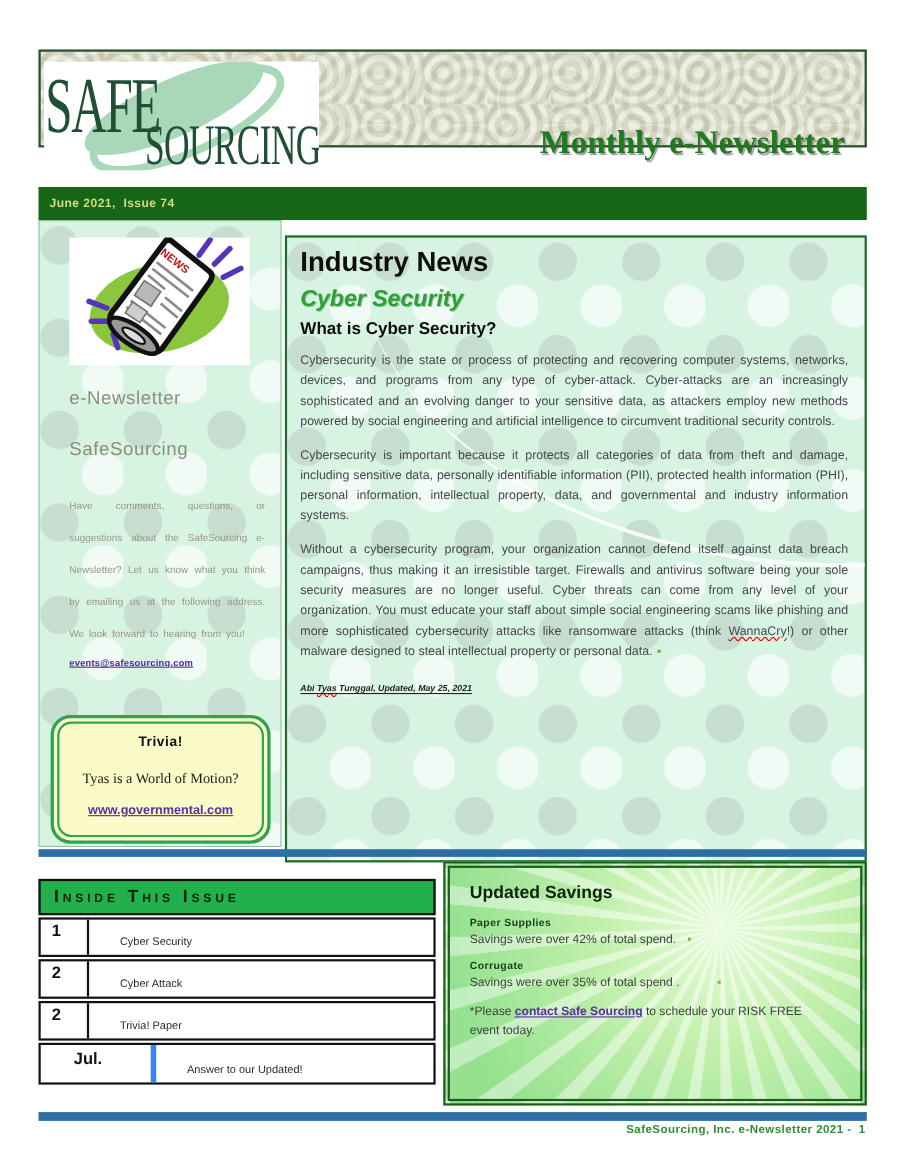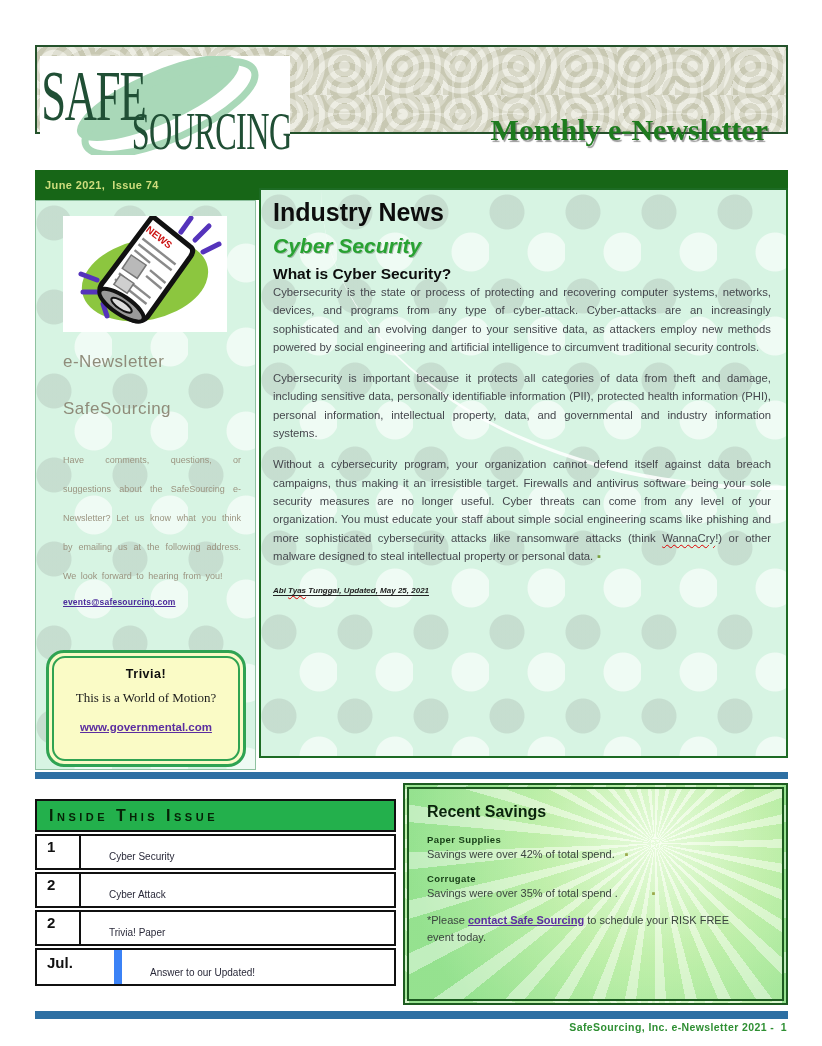--- a/index.html
+++ b/index.html
@@ -33,52 +33,52 @@
              padding:15px 14px 0 27px; overflow:hidden; }
   .img-box { width:164px; height:116px; background:#fff; position:relative; margin-bottom:20px; }
   .sb-name { font-size:17px; color:#8f8c7a; letter-spacing:.5px; margin-bottom:27px; }
   .sb-about { font-size:9px; color:#9b9480; line-height:29px; text-align:justify; word-spacing:2px; }
   .sb-mail { display:inline-block; margin-top:6px; font-size:8.5px; font-weight:bold; color:#4b2a9b;
              text-decoration:underline; letter-spacing:.2px; }
   .trivia { position:absolute; left:10px; top:449px; width:200px; height:117px;
             border:3px solid #2fa352; border-radius:18px; background:#fafbc6; padding:3px; }
   .trivia-inner { width:100%; height:100%; border:2px solid #2fa352; border-radius:13px; background:#fafbc6;
                   text-align:center; padding-top:9px; }
-  .trivia-title { font-size:12.5px; font-weight:bold; color:#0d0d0d; letter-spacing:.5px; margin-bottom:9px; }
+  .trivia-title { font-size:12.5px; font-weight:bold; color:#0d0d0d; letter-spacing:.5px; margin-bottom:19px; }
   .trivia-q { font-family:"Liberation Serif", serif; font-size:13px; color:#1a1a1a; margin-bottom:11px; }
   .trivia-link { font-size:11.5px; font-weight:bold; color:#5b2da0; text-decoration:underline; }
 
   
-  .main { position:absolute; left:259px; top:188px; width:529px; height:570px; border:2px solid #1d6b24;
+  .main { position:absolute; left:259px; top:214px; width:529px; height:570px; border:2px solid #1d6b24;
           padding:6px 15px 0 12px; overflow:hidden; }
   .swoosh { position:absolute; top:-300px; left:60px; width:900px; height:600px; border-radius:50%;
             border-bottom:4px solid rgba(255,255,255,.85); pointer-events:none; }
   .m-h1 { font-size:25px; font-weight:bold; color:#0d0d0d; margin:2px 0 7px; position:relative; }
   .m-h2 { font-size:21px; font-weight:bold; font-style:italic; color:#28a232;
           text-shadow:1px 1px 0 rgba(60,90,60,.35); margin-bottom:7px; position:relative; }
-  .m-h3 { font-size:15.5px; font-weight:bold; color:#0d0d0d; position:relative; }
+  .m-h3 { font-size:15.5px; font-weight:bold; color:#0d0d0d; margin-bottom:10px; position:relative; }
   .m-p { font-size:11.3px; line-height:1.62; color:#45474d; text-align:justify; margin-bottom:13px; position:relative; }
   .sq { color:#7a9e3f; font-size:11px; padding-left:4px; }
   .wavy { text-decoration:underline wavy #d00 1px; text-underline-offset:2px; }
   .cite { position:relative; display:inline-block; font-size:8px; font-style:italic; font-weight:bold;
           color:#222; border-bottom:1px solid #222; margin-top:1px; }
 
   
   .bluebar { position:absolute; left:35px; width:753px; height:7px; background:#2d6fa3; }
 
   
   .issue { position:absolute; left:35px; top:799px; width:361px; height:222px; }
   .tbl-hdr { height:33px; background:#23b04c; border:2px solid #101010; display:flex; align-items:center;
              padding-left:12px; margin-bottom:2px; font-variant:small-caps; font-weight:bold; font-size:16px;
              letter-spacing:3.5px; color:#062206; }
   .tbl-row { display:flex; border:2px solid #101010; background:#fff; margin-bottom:2px; height:36px; }
   .num-cell { width:44px; border-right:2px solid #101010; font-size:15px; font-weight:bold; color:#111;
               padding:2px 0 0 10px; }
-  .mon-cell { width:85px; border-right:8px solid #3b82f6; font-size:15px; font-weight:bold; color:#111;
-              padding:4px 0 0 10px; }
+  .mon-cell { width:85px; border-right:5px solid #3b82f6; font-size:15px; font-weight:bold; color:#111;
+              padding:4px 0 0 10px;margin-left:20px; }
   .lbl-cell { flex:1; font-size:10px; color:#2a2a3a; display:flex; align-items:flex-end; padding:0 0 6px 28px; }
   .row-jul { height:38px; }
 
   
   .savings { position:absolute; left:403px; top:783px; width:385px; height:222px;
              border:6px double #1d5c20;
              background: repeating-conic-gradient(from 0deg at 66% 26%, rgba(255,255,255,.40) 0deg 4deg, rgba(130,220,120,.10) 4deg 11deg),
                          radial-gradient(circle at 66% 26%, #f4ffe9 0%, #c9f2b2 38%, #97e292 85%);
              padding:14px 18px 0 18px; }
   .sv-title { font-size:16px; font-weight:bold; color:#0a230c; margin-bottom:13px; }
@@ -145,21 +145,21 @@
       </svg>
     </div>
     <div class="sb-name">e-Newsletter</div>
     <div class="sb-name">SafeSourcing</div>
     <div class="sb-about">Have comments, questions, or suggestions about the SafeSourcing e-Newsletter? Let us know what you think by emailing us at the following address. We look forward to hearing from you!</div>
     <a class="sb-mail">events@safesourcing.com</a>
 
     <div class="trivia">
       <div class="trivia-inner">
         <div class="trivia-title">Trivia!</div>
-        <div class="trivia-q">This is a World of Motion?</div>
+        <div class="trivia-q">Tyas is a World of Motion?</div>
         <a class="trivia-link">www.governmental.com</a>
       </div>
     </div>
   </div>
 
   <div class="main mint">
     <div class="swoosh"></div>
     <div class="m-h1">Industry News</div>
     <div class="m-h2">Cyber Security</div>
     <div class="m-h3">What is Cyber Security?</div>
@@ -185,21 +185,21 @@
       <div class="num-cell">2</div>
       <div class="lbl-cell">Trivia! Paper</div>
     </div>
     <div class="tbl-row row-jul">
       <div class="mon-cell">Jul.</div>
       <div class="lbl-cell">Answer to our Updated!</div>
     </div>
   </div>
 
   <div class="savings">
-    <div class="sv-title">Recent Savings</div>
+    <div class="sv-title">Updated Savings</div>
     <div class="sv-cat">Paper Supplies</div>
     <div class="sv-line"><span>Savings were over 42% of total spend.</span><span class="sv-sq">▪</span></div>
     <div class="sv-cat">Corrugate</div>
     <div class="sv-line"><span>Savings were over 35% of total spend .</span><span class="sv-sq" style="padding-left:34px">▪</span></div>
     <div class="sv-note"><span>*Please </span><a class="sv-link">contact Safe Sourcing</a><span> to schedule your RISK FREE event today.</span></div>
   </div>
 
   <div class="bluebar" style="top:1011px; height:8px"></div>
   <div class="footer-text">SafeSourcing, Inc. e-Newsletter 2021 -  1</div>
 

